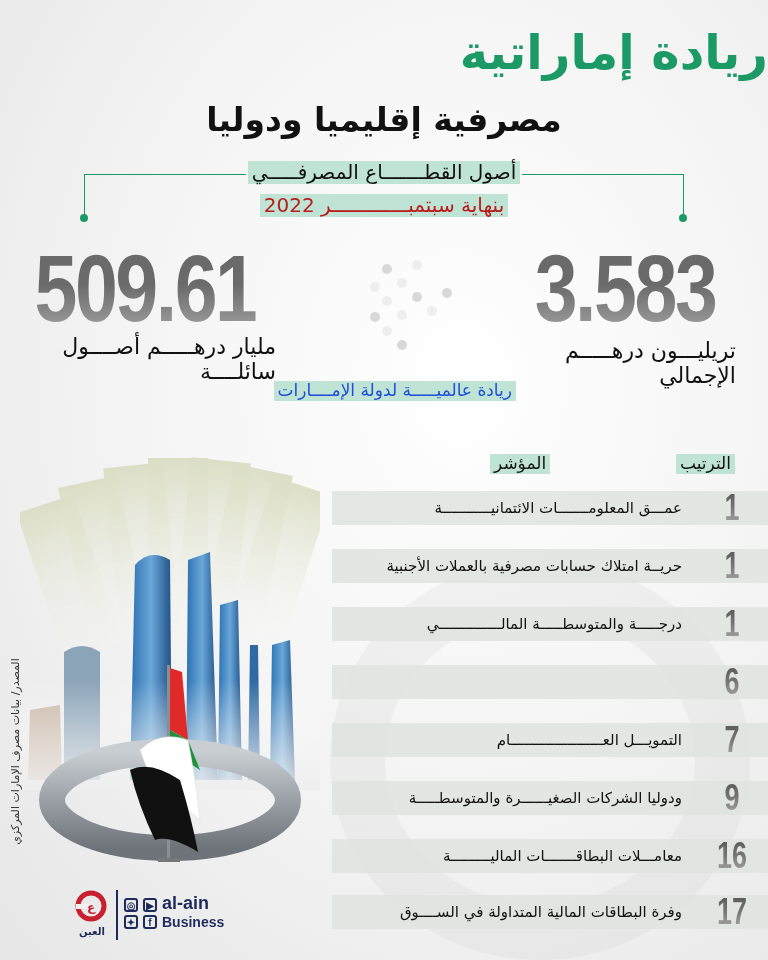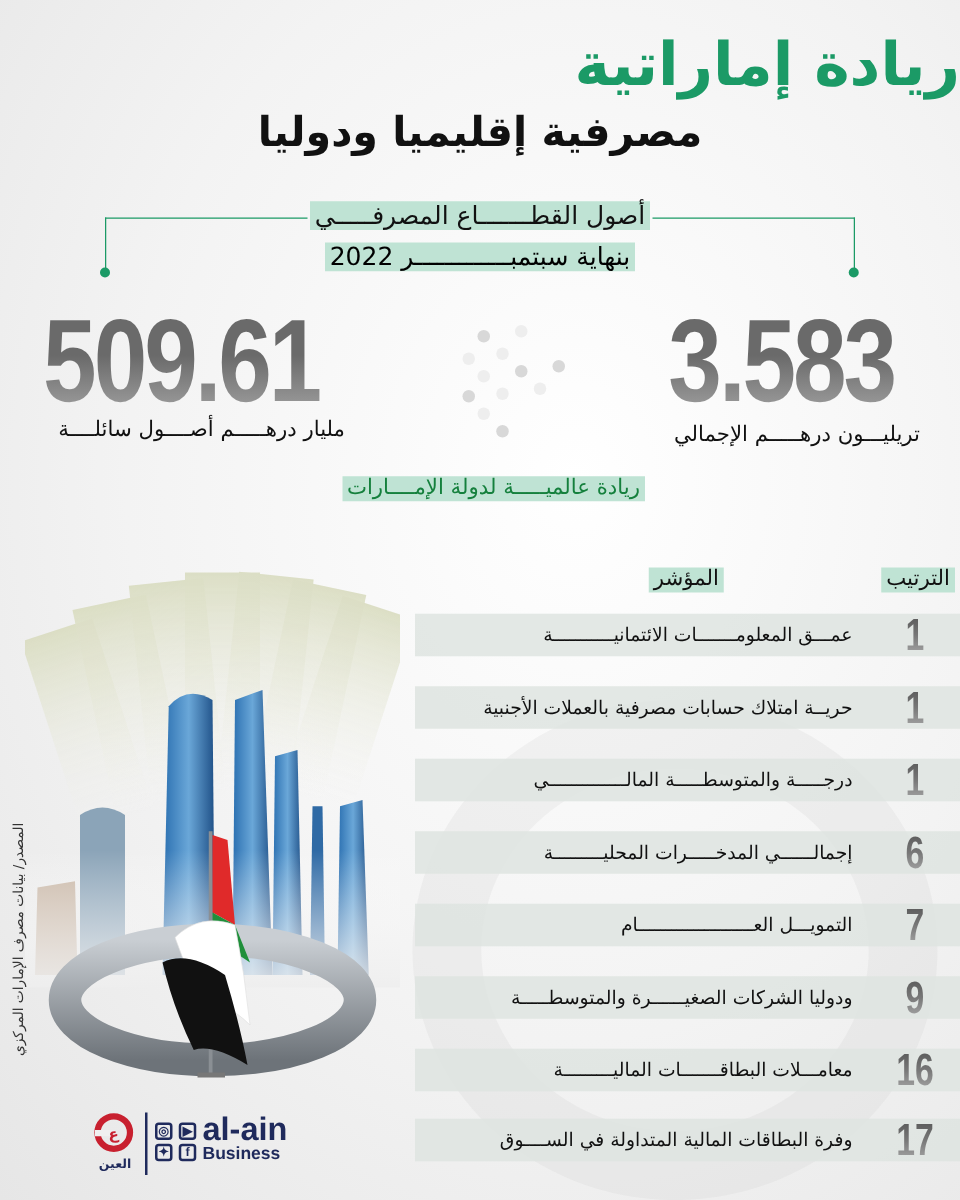--- a/index.html
+++ b/index.html
@@ -7,49 +7,49 @@
     width:768px; height:960px; overflow:hidden; position:relative;
     background: radial-gradient(ellipse at 60% 40%, #ffffff 0%, #f3f3f3 55%, #e6e6e6 100%);
     font-family: "DejaVu Sans", sans-serif;
   }
   .abs { position:absolute; }
   .title {
     left:0; width:768px; top:24px; text-align:right; direction:rtl;
     font-size:48px; font-weight:bold; color:#1b9a66; letter-spacing:0;
   }
   .subtitle {
-    left:0; width:768px; top:86px; text-align:center; direction:rtl;
+    left:0; width:768px; top:100px; text-align:center; direction:rtl;
     font-size:33px; font-weight:bold; color:#111;
   }
   .hl {
     background:#bfe3d4; padding:0 4px; line-height:1.15; display:inline-block;
   }
   .assets-title {
     left:0; width:768px; top:160px; text-align:center; direction:rtl;
     font-size:20px; color:#111;
   }
   .assets-date {
     left:0; width:768px; top:193px; text-align:center; direction:rtl;
-    font-size:20px; color:#000000;
+    font-size:20px; color:#b91c1c;
   }
   .bracket-line { background:#1b9a66; }
   .dot { width:8px; height:8px; border-radius:50%; background:#1b9a66; }
   .big-num {
     font-family: "Liberation Sans", sans-serif; font-weight:bold;
     font-size:94px; letter-spacing:-3px; line-height:1;
     background: linear-gradient(#6a6a6a 0%, #6a6a6a 45%, #a5a5a5 100%);
     -webkit-background-clip:text; background-clip:text; color:transparent;
     transform: scaleX(0.82); transform-origin:center;
   }
-  .num-label { direction:rtl; font-size:17px; color:#111; }
+  .num-label { direction:rtl; font-size:22px; color:#111; }
   .deco-dot { border-radius:50%; background:#dcdcdc; width:10px; height:10px; }
   .lead {
-    direction:rtl; font-size:17px; color:#15803d; text-align:right;
-  }
-  .col-head { direction:rtl; font-size:17px; color:#111;margin-left:29px; }
+    direction:rtl; font-size:17px; color:#1d4ed8; text-align:right;
+  }
+  .col-head { direction:rtl; font-size:17px; color:#111; }
   .watermark {
     left:330px; top:560px; width:420px; height:400px; border-radius:50%;
     border:55px solid rgba(200,200,200,0.18); box-sizing:border-box;
   }
   .row {
     left:332px; width:436px; height:34px; background:rgba(222,228,224,0.85);
     direction:rtl; display:flex; align-items:center;
   }
   .rank {
     width:72px; text-align:center; font-family:"Liberation Sans", sans-serif;
@@ -140,21 +140,20 @@
 <div class="abs row" style="top:549px;">
   <div class="rank">1</div>
   <div class="indicator">حريــة امتلاك حسابات مصرفية بالعملات الأجنبية</div>
 </div>
 <div class="abs row" style="top:607px;">
   <div class="rank">1</div>
   <div class="indicator">درجـــــة والمتوسطـــــة المالــــــــــــــي</div>
 </div>
 <div class="abs row" style="top:665px;">
   <div class="rank">6</div>
-  <div class="indicator">إجمالــــــي المدخـــــرات المحليـــــــــة</div>
 </div>
 <div class="abs row" style="top:723px;">
   <div class="rank">7</div>
   <div class="indicator">التمويـــل العـــــــــــــــــــــام</div>
 </div>
 <div class="abs row" style="top:781px;">
   <div class="rank">9</div>
   <div class="indicator">ودوليا الشركات الصغيــــــرة والمتوسطـــــة</div>
 </div>
 <div class="abs row" style="top:839px;">
@@ -231,15 +230,15 @@
 </div>
 <div class="abs" style="left:116px; top:890px; width:2px; height:50px; background:#1f2a5c;"></div>
 
 <div class="abs" style="left:124px; top:898px; display:grid; grid-template-columns:16px 16px; gap:3px;">
   <div class="social">◎</div>
   <div class="social">▶</div>
   <div class="social">✦</div>
   <div class="social">f</div>
 </div>
 <div class="abs brand" style="left:162px; top:893px;">
-  <div style="font-size:26px; line-height:20px;">al-ain</div>
+  <div style="font-size:18px; line-height:20px;">al-ain</div>
   <div style="font-size:14px; line-height:18px;">Business</div>
 </div>
 
 </body></html>

